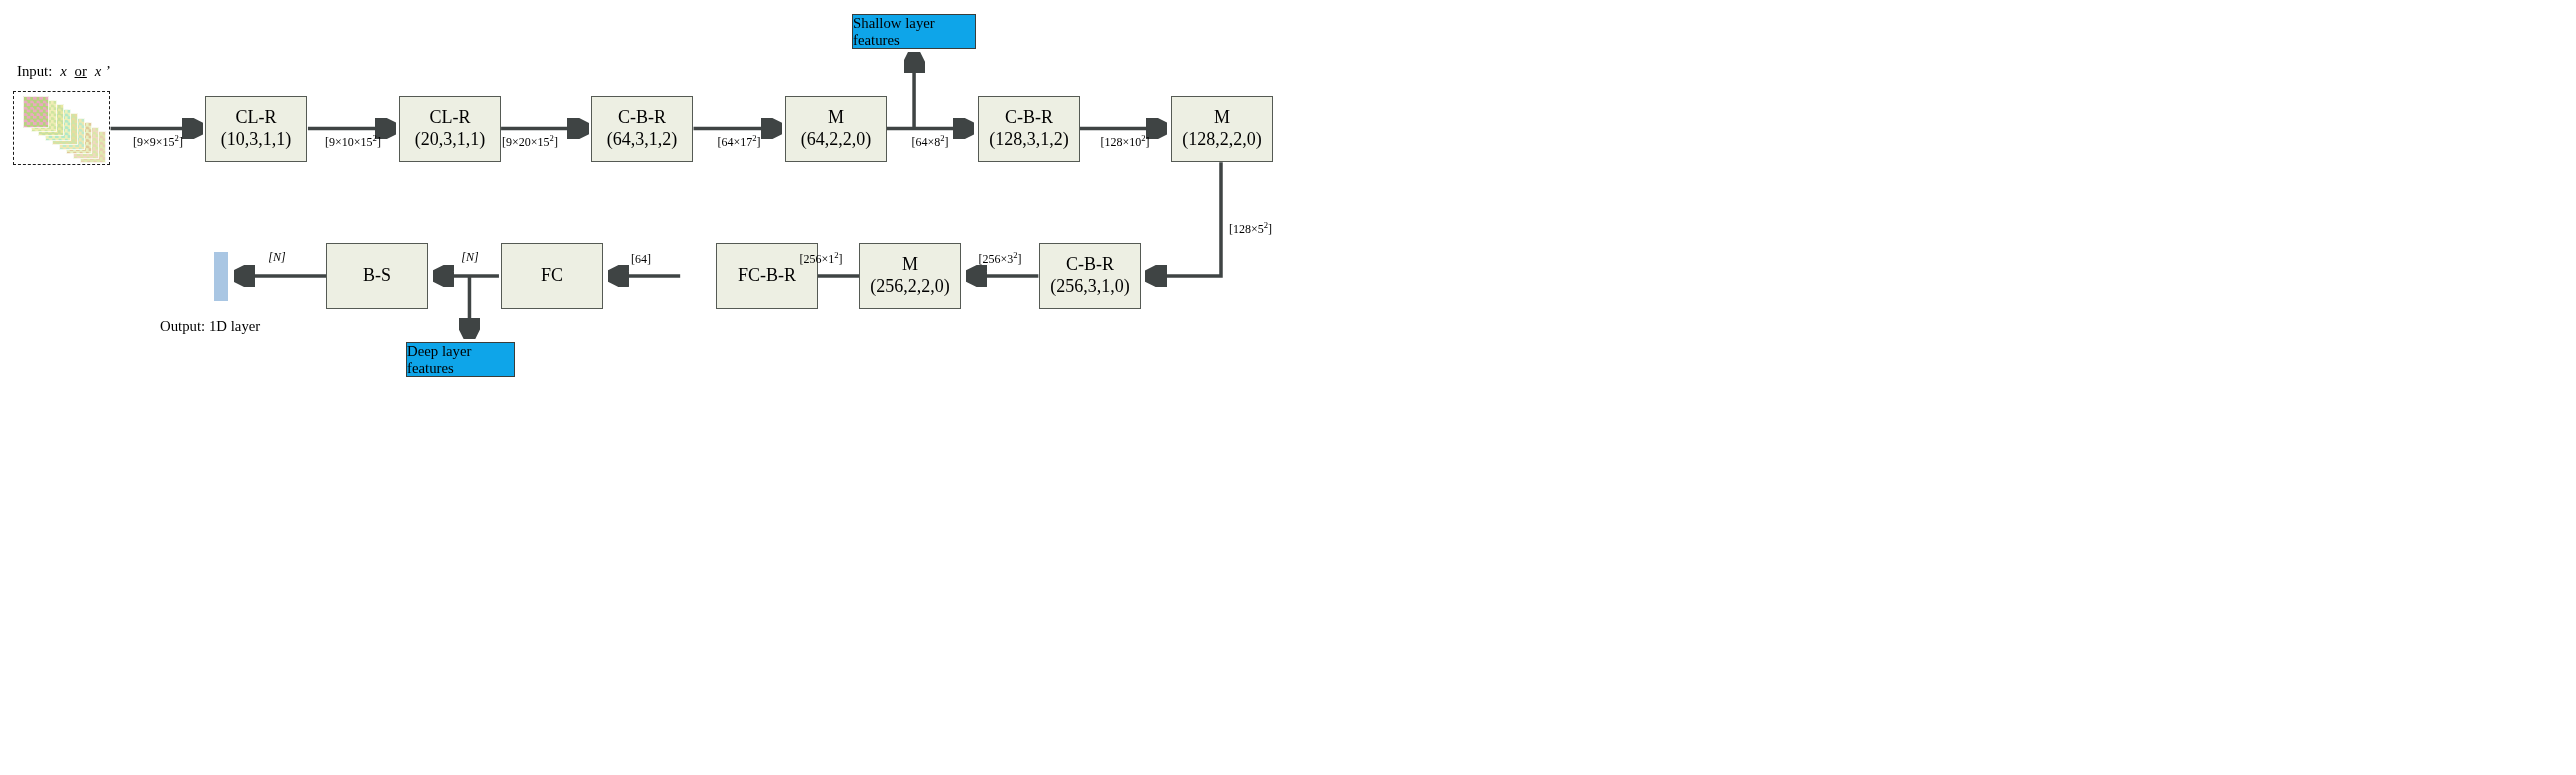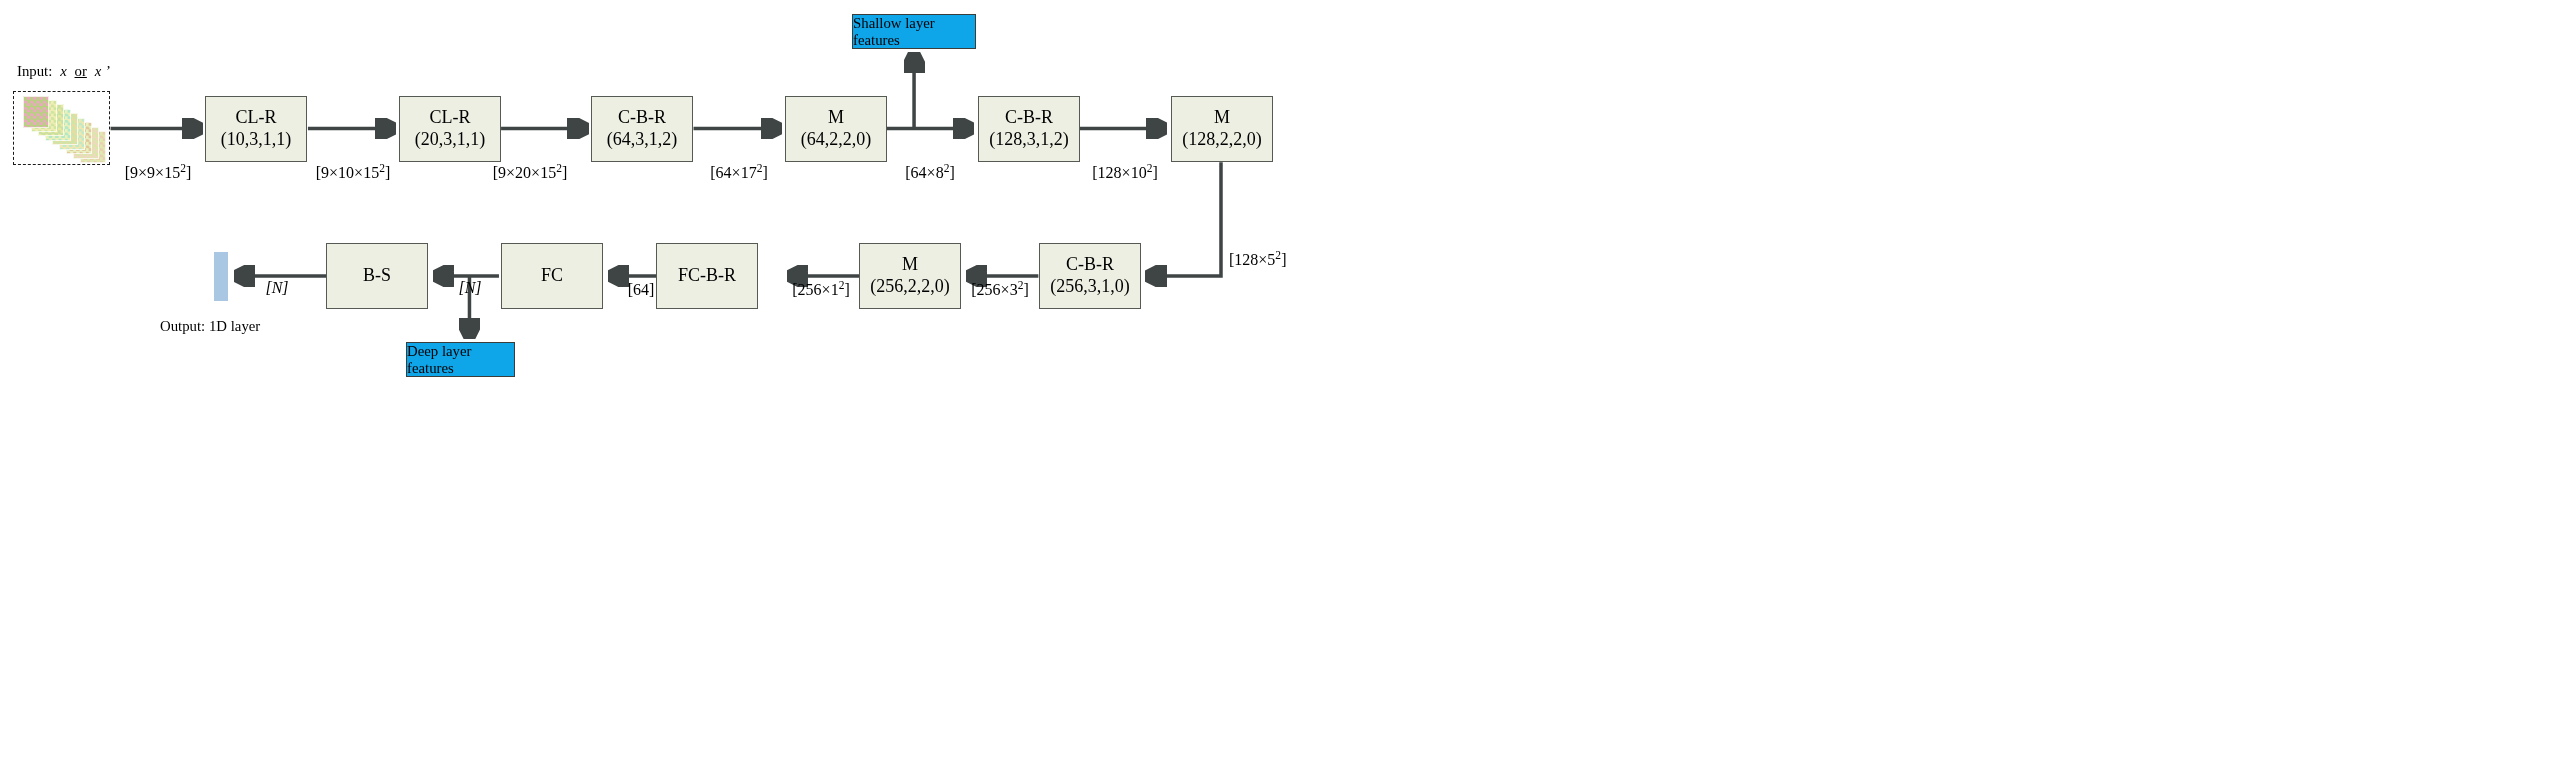--- a/index.html
+++ b/index.html
@@ -4,21 +4,21 @@
 <style>
   html,body{margin:0;padding:0;background:#ffffff;}
   #canvas{position:relative;width:1288px;height:387px;background:#fff;
           font-family:"Liberation Serif","DejaVu Serif",serif;color:#000;overflow:hidden;}
   .node{position:absolute;width:102px;height:66px;background:#edefe3;border:1.1px solid #555a54;
         box-sizing:border-box;display:flex;flex-direction:column;justify-content:center;
         align-items:center;text-align:center;line-height:1.22;}
   .node span{display:block;font-size:18px;}
   .feature-box{position:absolute;background:#0ea5e9;border:1.4px solid #3a3d3a;box-sizing:border-box;
         display:flex;align-items:center;justify-content:center;font-size:14.8px;}
-  .edge-label{position:absolute;font-size:16px;white-space:nowrap;transform:translateX(-50%);margin-top:29px;}
+  .edge-label{position:absolute;font-size:12px;white-space:nowrap;transform:translateX(-50%);}
   .edge-label.left-anchor{transform:none;}
   .italic{font-style:italic;}
   sup{font-size:0.72em;line-height:0;}
   #connectors{position:absolute;left:0;top:0;width:1288px;height:387px;pointer-events:none;}
   #connectors path{stroke:#3f4444;stroke-width:5;fill:none;}
   #input-box{position:absolute;left:12.7px;top:91px;width:97px;height:74px;border:1.4px dashed #1a1a1a;
         box-sizing:border-box;background:#fff;}
   .patch-tile{position:absolute;width:26px;height:32px;border:0.7px solid rgba(255,255,255,.75);box-sizing:border-box;}
   #input-label{position:absolute;left:17px;top:63px;font-size:14.8px;white-space:nowrap;}
   #output-label{position:absolute;left:160px;top:318px;font-size:14.8px;white-space:nowrap;}
@@ -113,21 +113,21 @@
   </div>
 
   <div class="node" style="left:1039px;top:243px">
     <span>C-B-R</span>
     <span>(256,3,1,0)</span>
   </div>
   <div class="node" style="left:859px;top:243px">
     <span>M</span>
     <span>(256,2,2,0)</span>
   </div>
-  <div class="node" style="left:656px;top:243px">
+  <div class="node" style="left:716px;top:243px">
     <span>FC-B-R</span>
     <span></span>
   </div>
   <div class="node" style="left:501px;top:243px">
     <span>FC</span>
     <span></span>
   </div>
   <div class="node" style="left:326px;top:243px">
     <span>B-S</span>
     <span></span>

